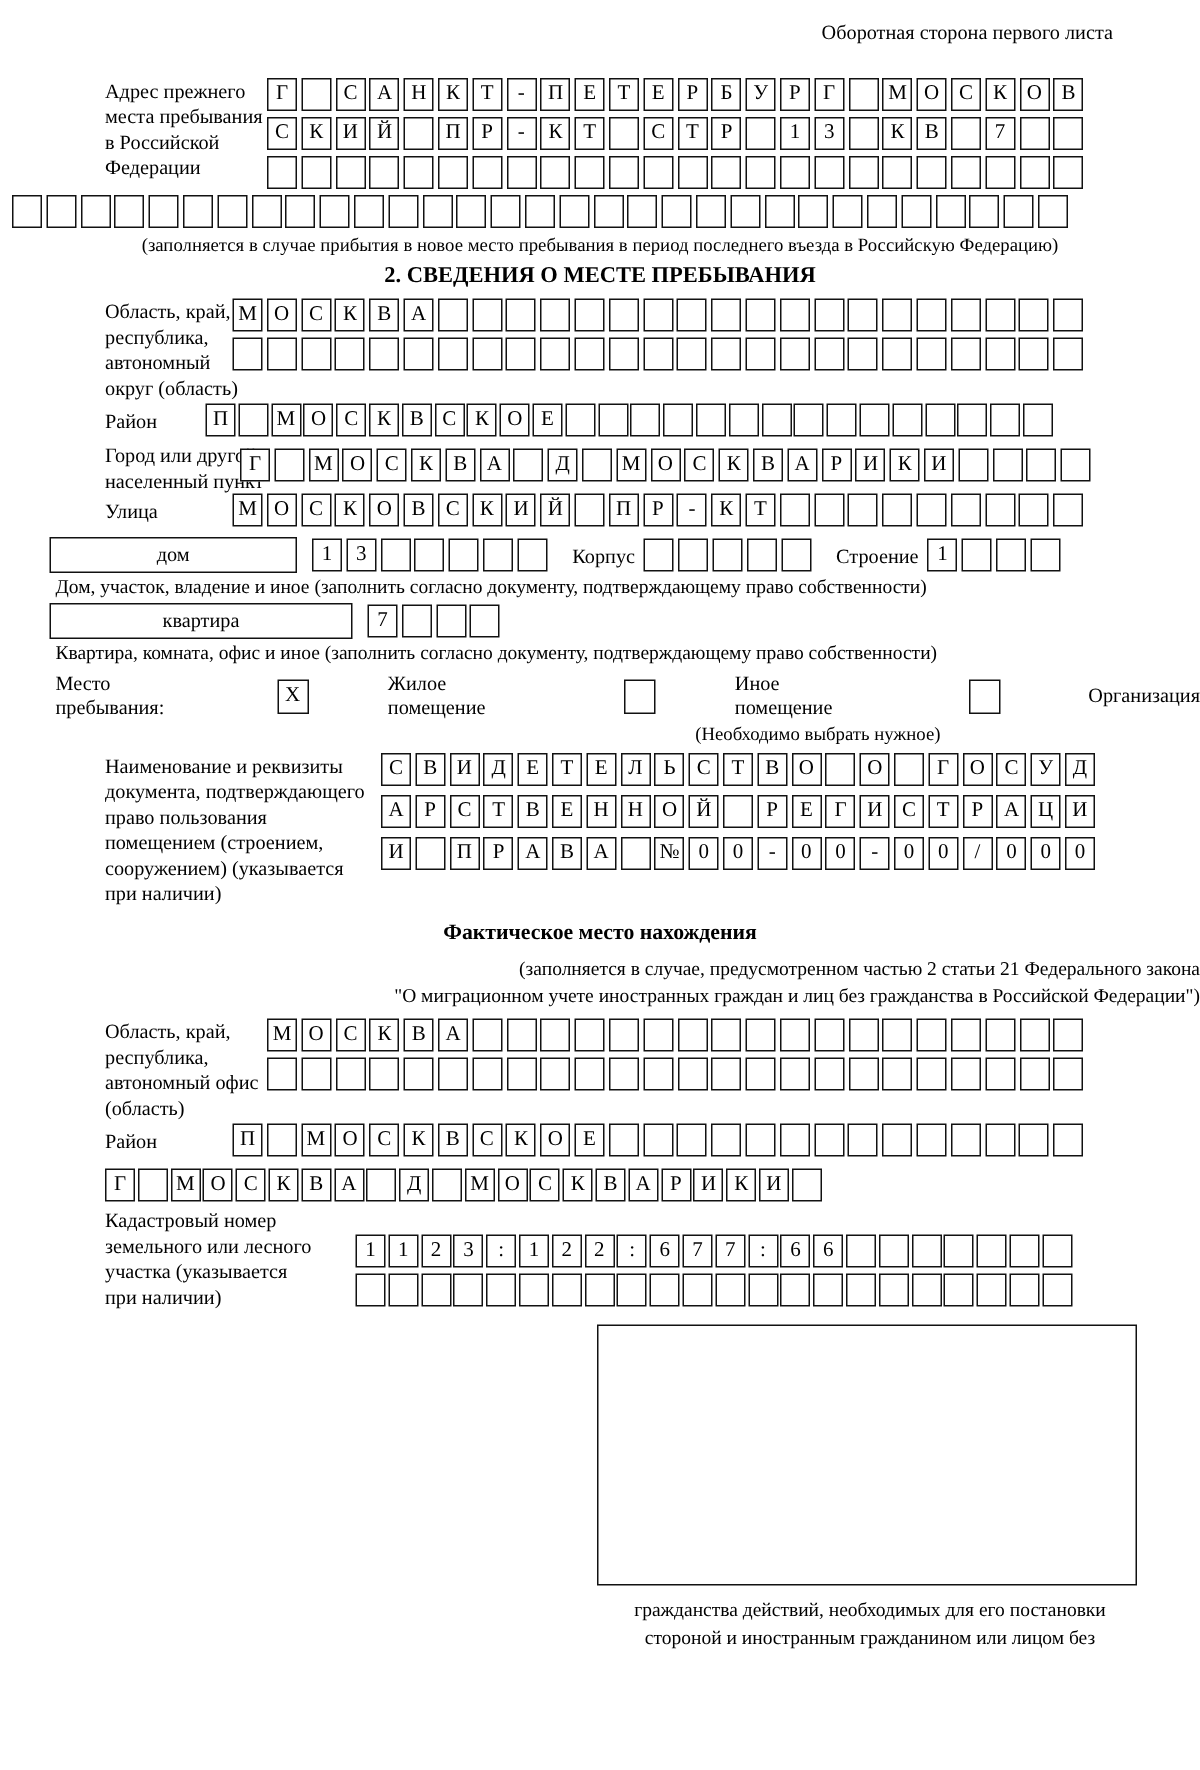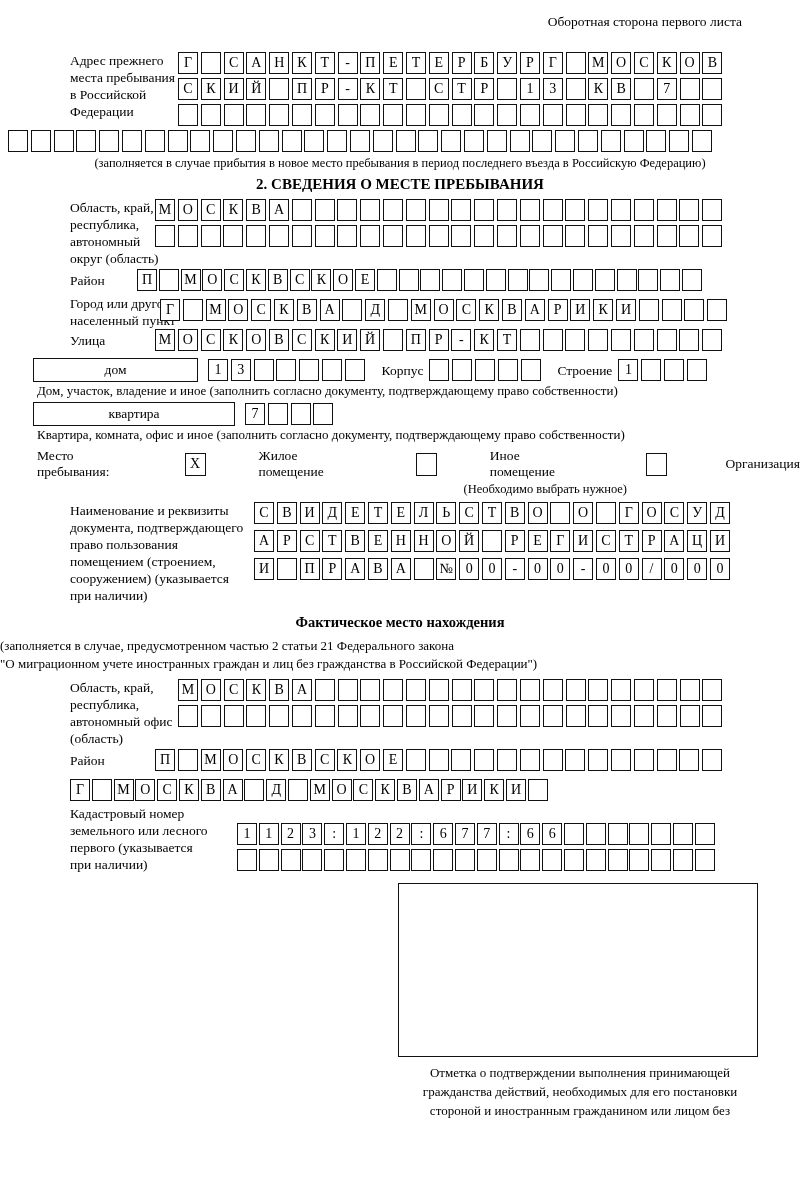--- a/index.html
+++ b/index.html
@@ -17,21 +17,21 @@
   .note{font-size:12.5px;text-align:center;margin-top:2px;}
   .sec-title{font-size:15px;font-weight:bold;text-align:center;margin:5px 0 6px 0;font-family:Liberation Serif, serif;}
   .wbox{flex:none;border:1.6px solid #111;height:22px;display:flex;align-items:center;
         justify-content:center;font-size:13.5px;}
   .cap{font-size:13px;margin:1px 0 3px 37px;}
   .ckbox{flex:none;width:19px;height:21px;border:1.6px solid #111;display:inline-flex;
          align-items:center;justify-content:center;font-size:14px;margin:0 8px;}
   .stayrow{display:flex;align-items:center;font-size:13.5px;margin:5px 0 2px 37px;gap:45px;}
   .stamp-box{border:1.8px solid #111;width:358px;height:172px;margin:8px 0 6px 398px;}
   .stamp-cap{width:384px;margin-left:388px;text-align:center;font-size:13px;line-height:19px;}
-  .fact-note{font-size:13px;text-align:left;line-height:18px;}
+  .fact-note{font-size:13px;text-align:right;line-height:18px;}
   .ml70{margin-left:70px;}
 </style>
 </head>
 <body>
 
 <div class="hdr">Оборотная сторона первого листа</div>
 
 <div class="formrow ml70" style="margin-top:22px;">
   <div class="lbl" style="width:108px;">
     <div class="lbl-line">Адрес прежнего</div>
@@ -574,21 +574,21 @@
       <span class="cell">К</span>
       <span class="cell">И</span>
       <span class="cell"></span>
     </div>
 </div>
 
 <div class="formrow ml70">
   <div class="lbl" style="width:167px;">
     <div class="lbl-line">Кадастровый номер</div>
     <div class="lbl-line">земельного или лесного</div>
-    <div class="lbl-line">первого (указывается</div>
+    <div class="lbl-line">участка (указывается</div>
     <div class="lbl-line">при наличии)</div>
   </div>
   <div class="cells-col" style="padding-top:18px;">
     <div class="cellrow tight">
         <span class="cell">1</span>
         <span class="cell">1</span>
         <span class="cell">2</span>
         <span class="cell">3</span>
         <span class="cell">:</span>
         <span class="cell">1</span>
@@ -631,16 +631,15 @@
         <span class="cell"></span>
         <span class="cell"></span>
         <span class="cell"></span>
         <span class="cell"></span>
       </div>
   </div>
 </div>
 
 <div class="stamp-box"></div>
 <div class="stamp-cap">
-  <div>Отметка о подтверждении выполнения принимающей</div>
   <div>гражданства действий, необходимых для его постановки</div>
   <div>стороной и иностранным гражданином или лицом без</div>
 </div>
 
 </body></html>

